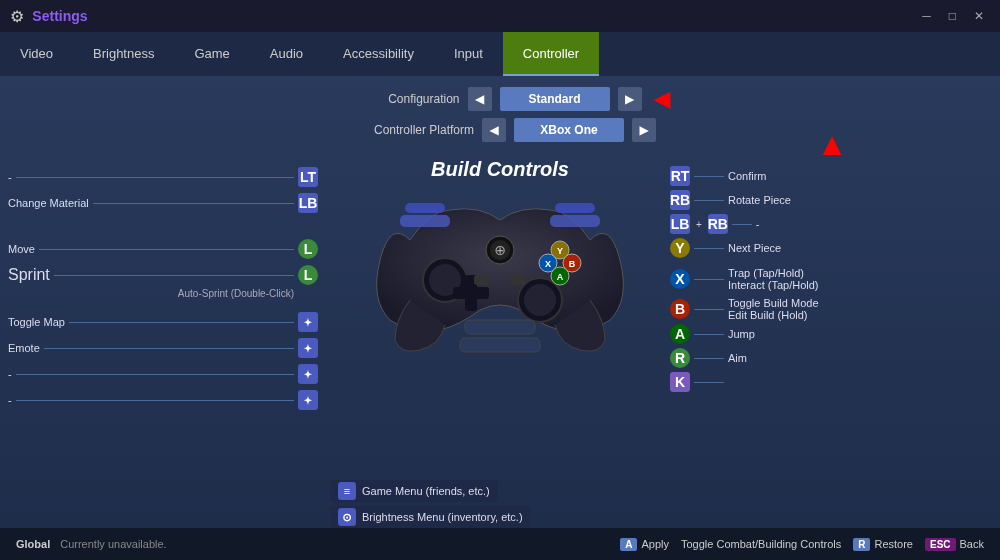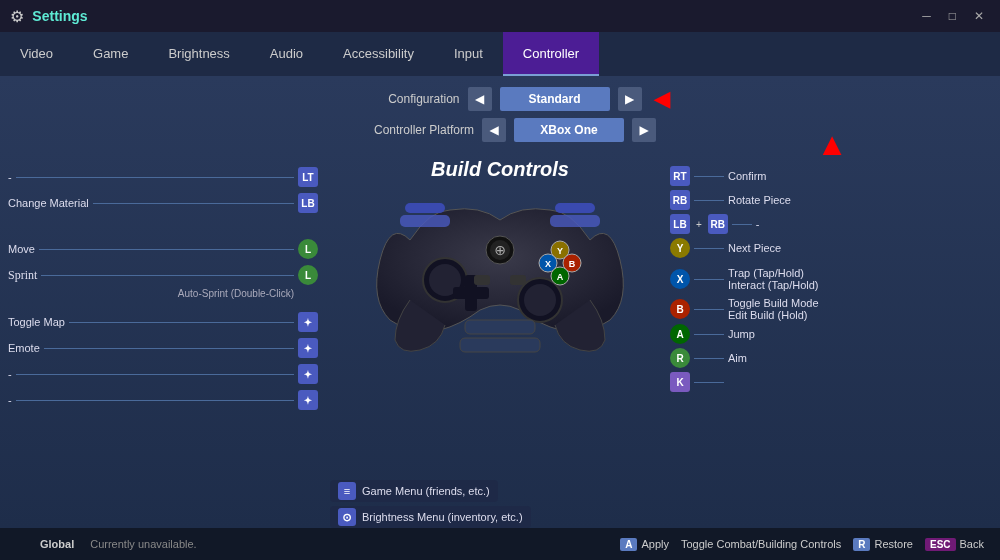--- a/index.html
+++ b/index.html
@@ -20,21 +20,21 @@
       align-items: center;
       padding: 0 10px;
       justify-content: space-between;
     }
     .titlebar-left {
       display: flex;
       align-items: center;
       gap: 8px;
     }
     .titlebar-title {
-      color: #5eead4;
+      color: #8b5cf6;
       font-size: 14px;
       font-weight: bold;
     }
     .gear-icon {
       color: #ccc;
       font-size: 16px;
     }
     .titlebar-controls {
       display: flex;
       gap: 6px;
@@ -57,21 +57,21 @@
       color: #ccc;
       font-size: 13px;
       padding: 0 20px;
       display: flex;
       align-items: center;
       cursor: pointer;
       border-bottom: 2px solid transparent;
     }
     .nav-tab.active {
       color: white;
-      background: #4c1d95;
+      background: #4d7c0f;
       border-bottom: 2px solid #7a9fd4;
     }
 
     
     .main {
       height: calc(560px - 32px - 44px - 32px);
       position: relative;
       background: linear-gradient(180deg, #2a3a5c 0%, #1e2d4a 100%);
       display: flex;
       flex-direction: column;
@@ -153,21 +153,21 @@
       font-size: 11px;
       text-align: left;
     }
     .btn-badge {
       display: inline-flex;
       align-items: center;
       justify-content: center;
       width: 20px;
       height: 20px;
       border-radius: 3px;
-      font-size: 10px;
+      font-size: 14px;
       font-weight: bold;
       color: white;
     }
     .btn-lt { background: #4a5abf; }
     .btn-lb { background: #4a5abf; }
     .btn-l { background: #3a8a3a; border-radius: 50%; }
     .btn-rt { background: #4a5abf; }
     .btn-rb { background: #4a5abf; }
     .btn-y { background: #8a7a00; border-radius: 50%; }
     .btn-x { background: #0055aa; border-radius: 50%; }
@@ -184,22 +184,21 @@
       height: 32px;
       display: flex;
       align-items: center;
       padding: 0 16px;
       gap: 20px;
       justify-content: space-between;
     }
     .status-left {
       display: flex;
       align-items: flex-end;
-      gap: 16px;
-      margin-left: 24px;
+      gap: 10px;
     }
     .status-global {
       color: #ccc;
       font-size: 11px;
       font-weight: bold;
     }
     .status-msg {
       color: #888;
       font-size: 11px;
     }
@@ -271,22 +270,22 @@
   </div>
   <div class="titlebar-controls">
     <span class="titlebar-btn">─</span>
     <span class="titlebar-btn">□</span>
     <span class="titlebar-btn">✕</span>
   </div>
 </div>
 
 <div class="navbar">
   <div class="nav-tab">Video</div>
+  <div class="nav-tab">Brightness</div>
   <div class="nav-tab">Game</div>
-  <div class="nav-tab">Brightness</div>
   <div class="nav-tab">Audio</div>
   <div class="nav-tab">Accessibility</div>
   <div class="nav-tab">Input</div>
   <div class="nav-tab active">Controller</div>
 </div>
 
 <div class="main">
 
   <div class="config-section">
     <div class="config-row">
@@ -327,21 +326,21 @@
 
       <div style="height:20px;"></div>
 
       <div class="ll-row">
         <span class="label-text">Move</span>
         <div class="line-h line-h-left" style="width:30px;"></div>
         <span class="btn-badge btn-l">L</span>
       </div>
 
       <div class="ll-row">
-        <span style="color:#dde;font-size:12px;font-family:Liberation Serif, serif;">Sprint</span>
+        <span style="color:#dde;font-size:16px;">Sprint</span>
         <div class="line-h line-h-left" style="width:10px;"></div>
         <span class="btn-badge btn-l">L</span>
       </div>
       <div style="display:flex;justify-content:flex-end;padding-right:24px;">
         <span style="color:#aab;font-size:10px;">Auto-Sprint (Double-Click)</span>
       </div>
 
       <div style="height:10px;"></div>
 
       <div class="ll-row">

